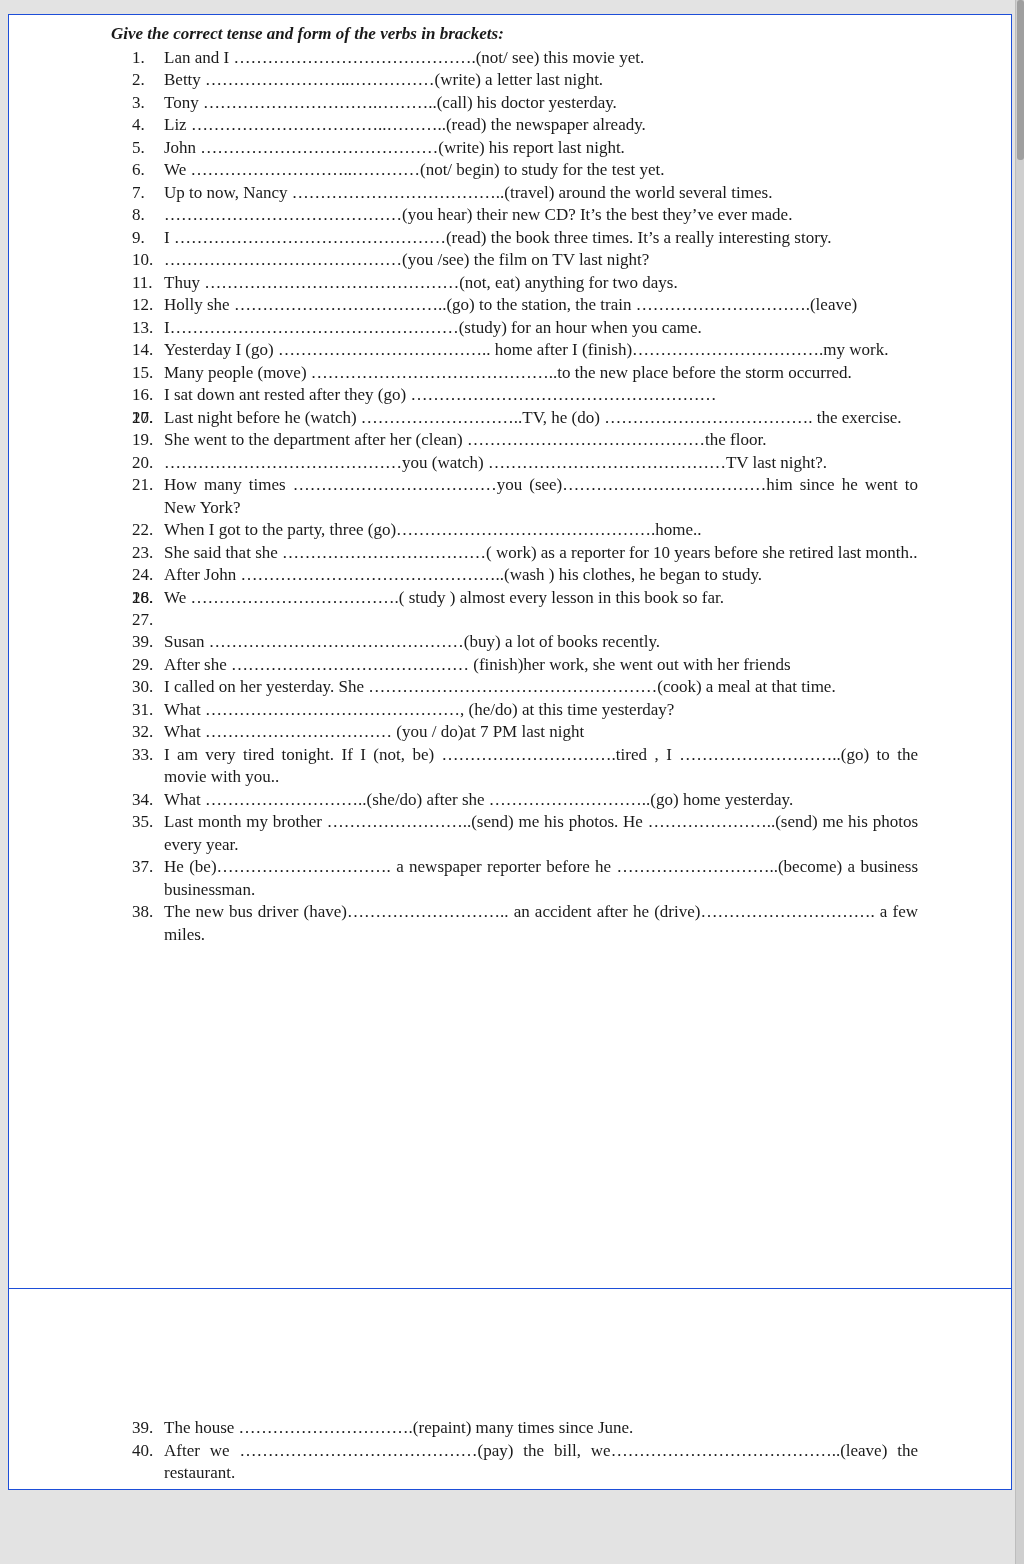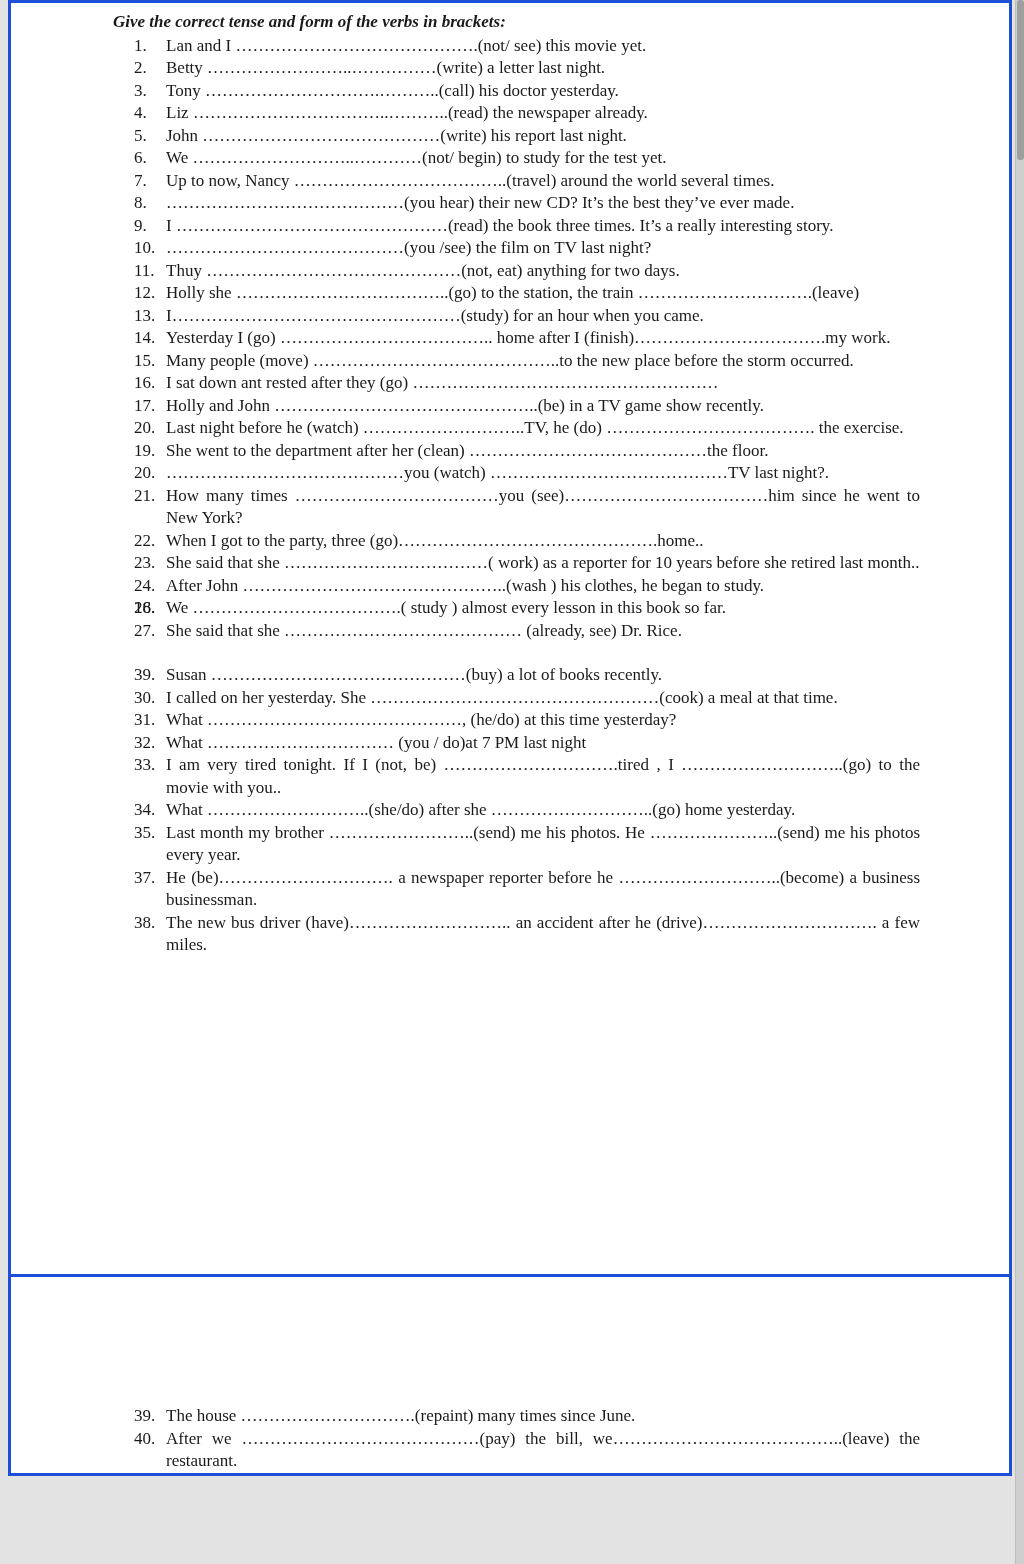--- a/index.html
+++ b/index.html
@@ -13,22 +13,23 @@
     background: #e3e3e3;
     font-family: "Liberation Serif", serif;
     color: #1a1a1a;
     overflow: hidden;
   }
   .page {
     position: absolute;
     left: 8px;
     width: 1004px;
     background: #ffffff;
-    border: 3px solid #1d4ed8;
+    border: 1px solid #1d4ed8;
     box-sizing: border-box;
+    margin-top: 14px;
   }
   .page-1 { top: 0; height: 1301px; }
   .page-2 { top: 1274px; height: 202px; }
   .doc-title {
     font-size: 17px;
     font-weight: bold;
     font-style: italic;
     padding: 8px 0 1px 102px;
     line-height: 22.5px;
   }
@@ -87,32 +88,33 @@
       <div class="item"><span class="num">7.</span><span class="txt">Up to now, Nancy ………………………………..(travel) around the world several times.</span></div>
       <div class="item"><span class="num">8.</span><span class="txt">……………………………………(you hear) their new CD? It’s the best they’ve ever made.</span></div>
       <div class="item"><span class="num">9.</span><span class="txt">I …………………………………………(read) the book three times. It’s a really interesting story.</span></div>
       <div class="item"><span class="num">10.</span><span class="txt">……………………………………(you /see) the film on TV last night?</span></div>
       <div class="item"><span class="num">11.</span><span class="txt">Thuy ………………………………………(not, eat) anything for two days.</span></div>
       <div class="item"><span class="num">12.</span><span class="txt">Holly she ………………………………..(go) to the station, the train ………………………….(leave)</span></div>
       <div class="item"><span class="num">13.</span><span class="txt">I……………………………………………(study) for an hour when you came.</span></div>
       <div class="item"><span class="num">14.</span><span class="txt">Yesterday I (go) ……………………………….. home after I (finish)…………………………….my work.</span></div>
       <div class="item"><span class="num">15.</span><span class="txt">Many people (move) ……………………………………..to the new place before the storm occurred.</span></div>
       <div class="item"><span class="num">16.</span><span class="txt">I sat down ant rested after they (go) ………………………………………………</span></div>
-      <div class="item"><span class="num">17.</span><span class="txt">Holly and John ………………………………………..(be) in a TV game show recently.</span></div>
+      <div class="item"><span class="num">17.</span></div>
       <div class="item"><span class="num">20.</span><span class="txt">Last night before he (watch) ………………………..TV, he (do) ………………………………. the exercise.</span></div>
       <div class="item"><span class="num">19.</span><span class="txt">She went to the department after her (clean) ……………………………………the floor.</span></div>
       <div class="item"><span class="num">20.</span><span class="txt">……………………………………you (watch) ……………………………………TV last night?.</span></div>
       <div class="item"><span class="num">21.</span><span class="txt">How many times ………………………………you (see)………………………………him since he went to New York?</span></div>
       <div class="item"><span class="num">22.</span><span class="txt">When I got to the party, three (go)……………………………………….home..</span></div>
       <div class="item"><span class="num">23.</span><span class="txt">She said that she ………………………………( work) as a reporter for 10 years before she retired last month..</span></div>
       <div class="item"><span class="num">24.</span><span class="txt">After John ………………………………………..(wash ) his clothes, he began to study.</span></div>
       <div class="item"><span class="num">18.</span></div>
       <div class="item"><span class="num">26.</span><span class="txt">We ……………………………….( study ) almost every lesson in this book so far.</span></div>
-      <div class="item"><span class="num">27.</span><span class="txt">She said that she …………………………………… (already, see) Dr. Rice.</span></div>
+      <div class="item"><span class="num">27.</span></div>
       <div class="item space-before"><span class="num">39.</span><span class="txt">Susan ………………………………………(buy) a lot of books recently.</span></div>
+      <div class="item"><span class="num">29.</span><span class="txt">After she …………………………………… (finish)her work, she went out with her friends</span></div>
       <div class="item"><span class="num">30.</span><span class="txt">I called on her yesterday. She ……………………………………………(cook) a meal at that time.</span></div>
       <div class="item"><span class="num">31.</span><span class="txt">What ………………………………………, (he/do) at this time yesterday?</span></div>
       <div class="item"><span class="num">32.</span><span class="txt">What …………………………… (you / do)at 7 PM last night</span></div>
       <div class="item"><span class="num">33.</span><span class="txt">I am very tired tonight. If I (not, be) ………………………….tired , I ………………………..(go) to the movie with you..</span></div>
       <div class="item"><span class="num">34.</span><span class="txt">What ………………………..(she/do) after she ………………………..(go) home yesterday.</span></div>
       <div class="item"><span class="num">35.</span><span class="txt">Last month my brother ……………………..(send) me his photos. He …………………..(send) me his photos every year.</span></div>
       <div class="item"><span class="num">37.</span><span class="txt">He (be)…………………………. a newspaper reporter before he ………………………..(become) a business businessman.</span></div>
       <div class="item"><span class="num">38.</span><span class="txt">The new bus driver (have)……………………….. an accident after he (drive)…………………………. a few miles.</span></div>
     </div>
 </div>

